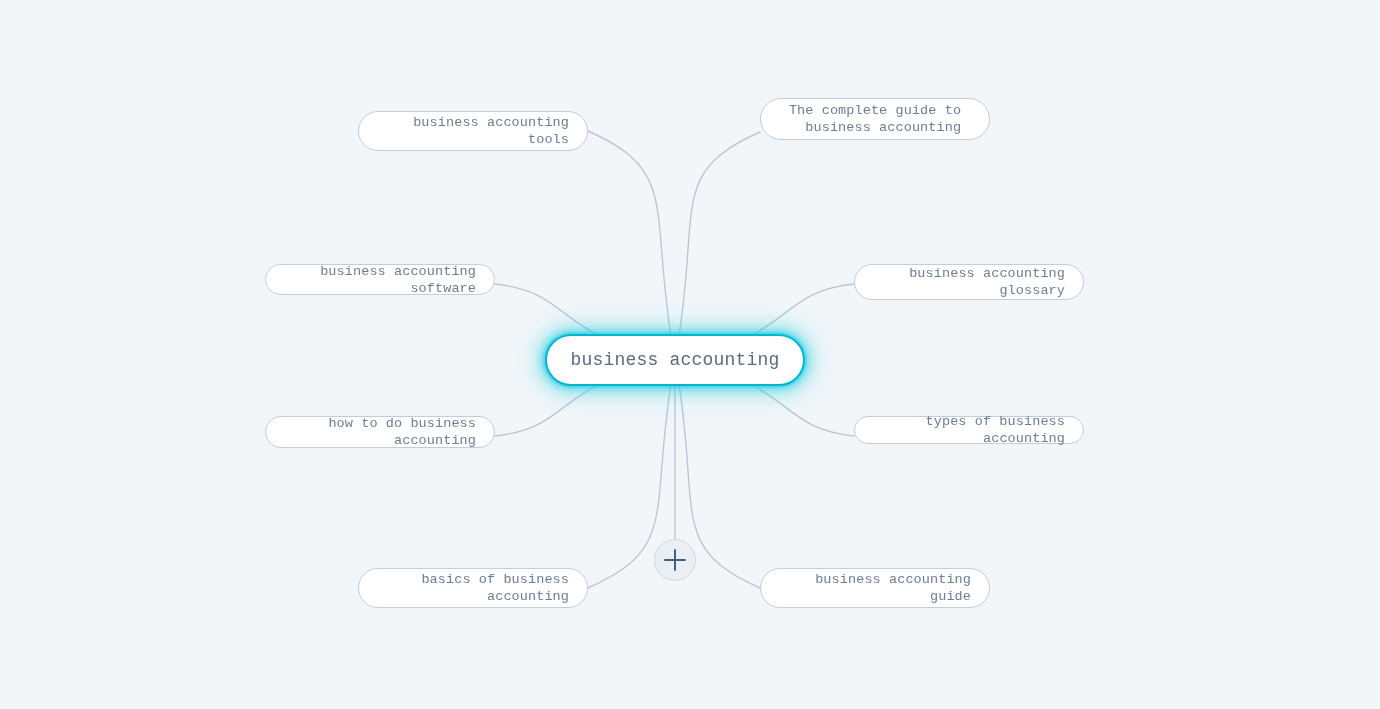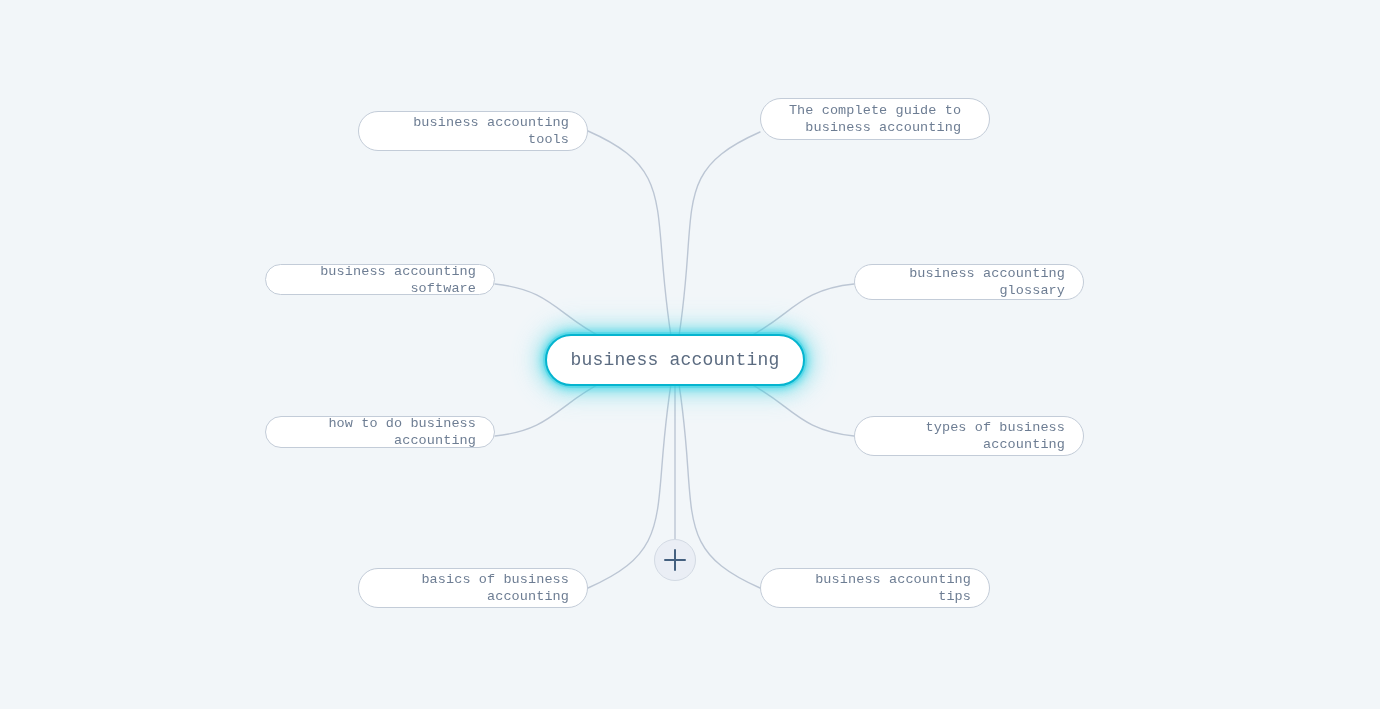--- a/index.html
+++ b/index.html
@@ -149,24 +149,24 @@
       </div>
       <div class="node" style="left: 265px; top: 264px; width: 230px; height: 31px;">
         <span class="node-label">business accounting software</span>
       </div>
       <div class="node" style="left: 854px; top: 264px; width: 230px; height: 36px;">
         <span class="node-label">business accounting glossary</span>
       </div>
       <div class="node" style="left: 265px; top: 416px; width: 230px; height: 32px;">
         <span class="node-label">how to do business accounting</span>
       </div>
-      <div class="node" style="left: 854px; top: 416px; width: 230px; height: 40px;">
+      <div class="node" style="left: 854px; top: 416px; width: 230px; height: 28px;">
         <span class="node-label">types of business accounting</span>
       </div>
       <div class="node" style="left: 358px; top: 568px; width: 230px; height: 40px;">
         <span class="node-label">basics of business accounting</span>
       </div>
       <div class="node" style="left: 760px; top: 568px; width: 230px; height: 40px;">
-        <span class="node-label">business accounting tips</span>
+        <span class="node-label">business accounting guide</span>
       </div>
     </div>
 
 </div>
 
 </body></html>

